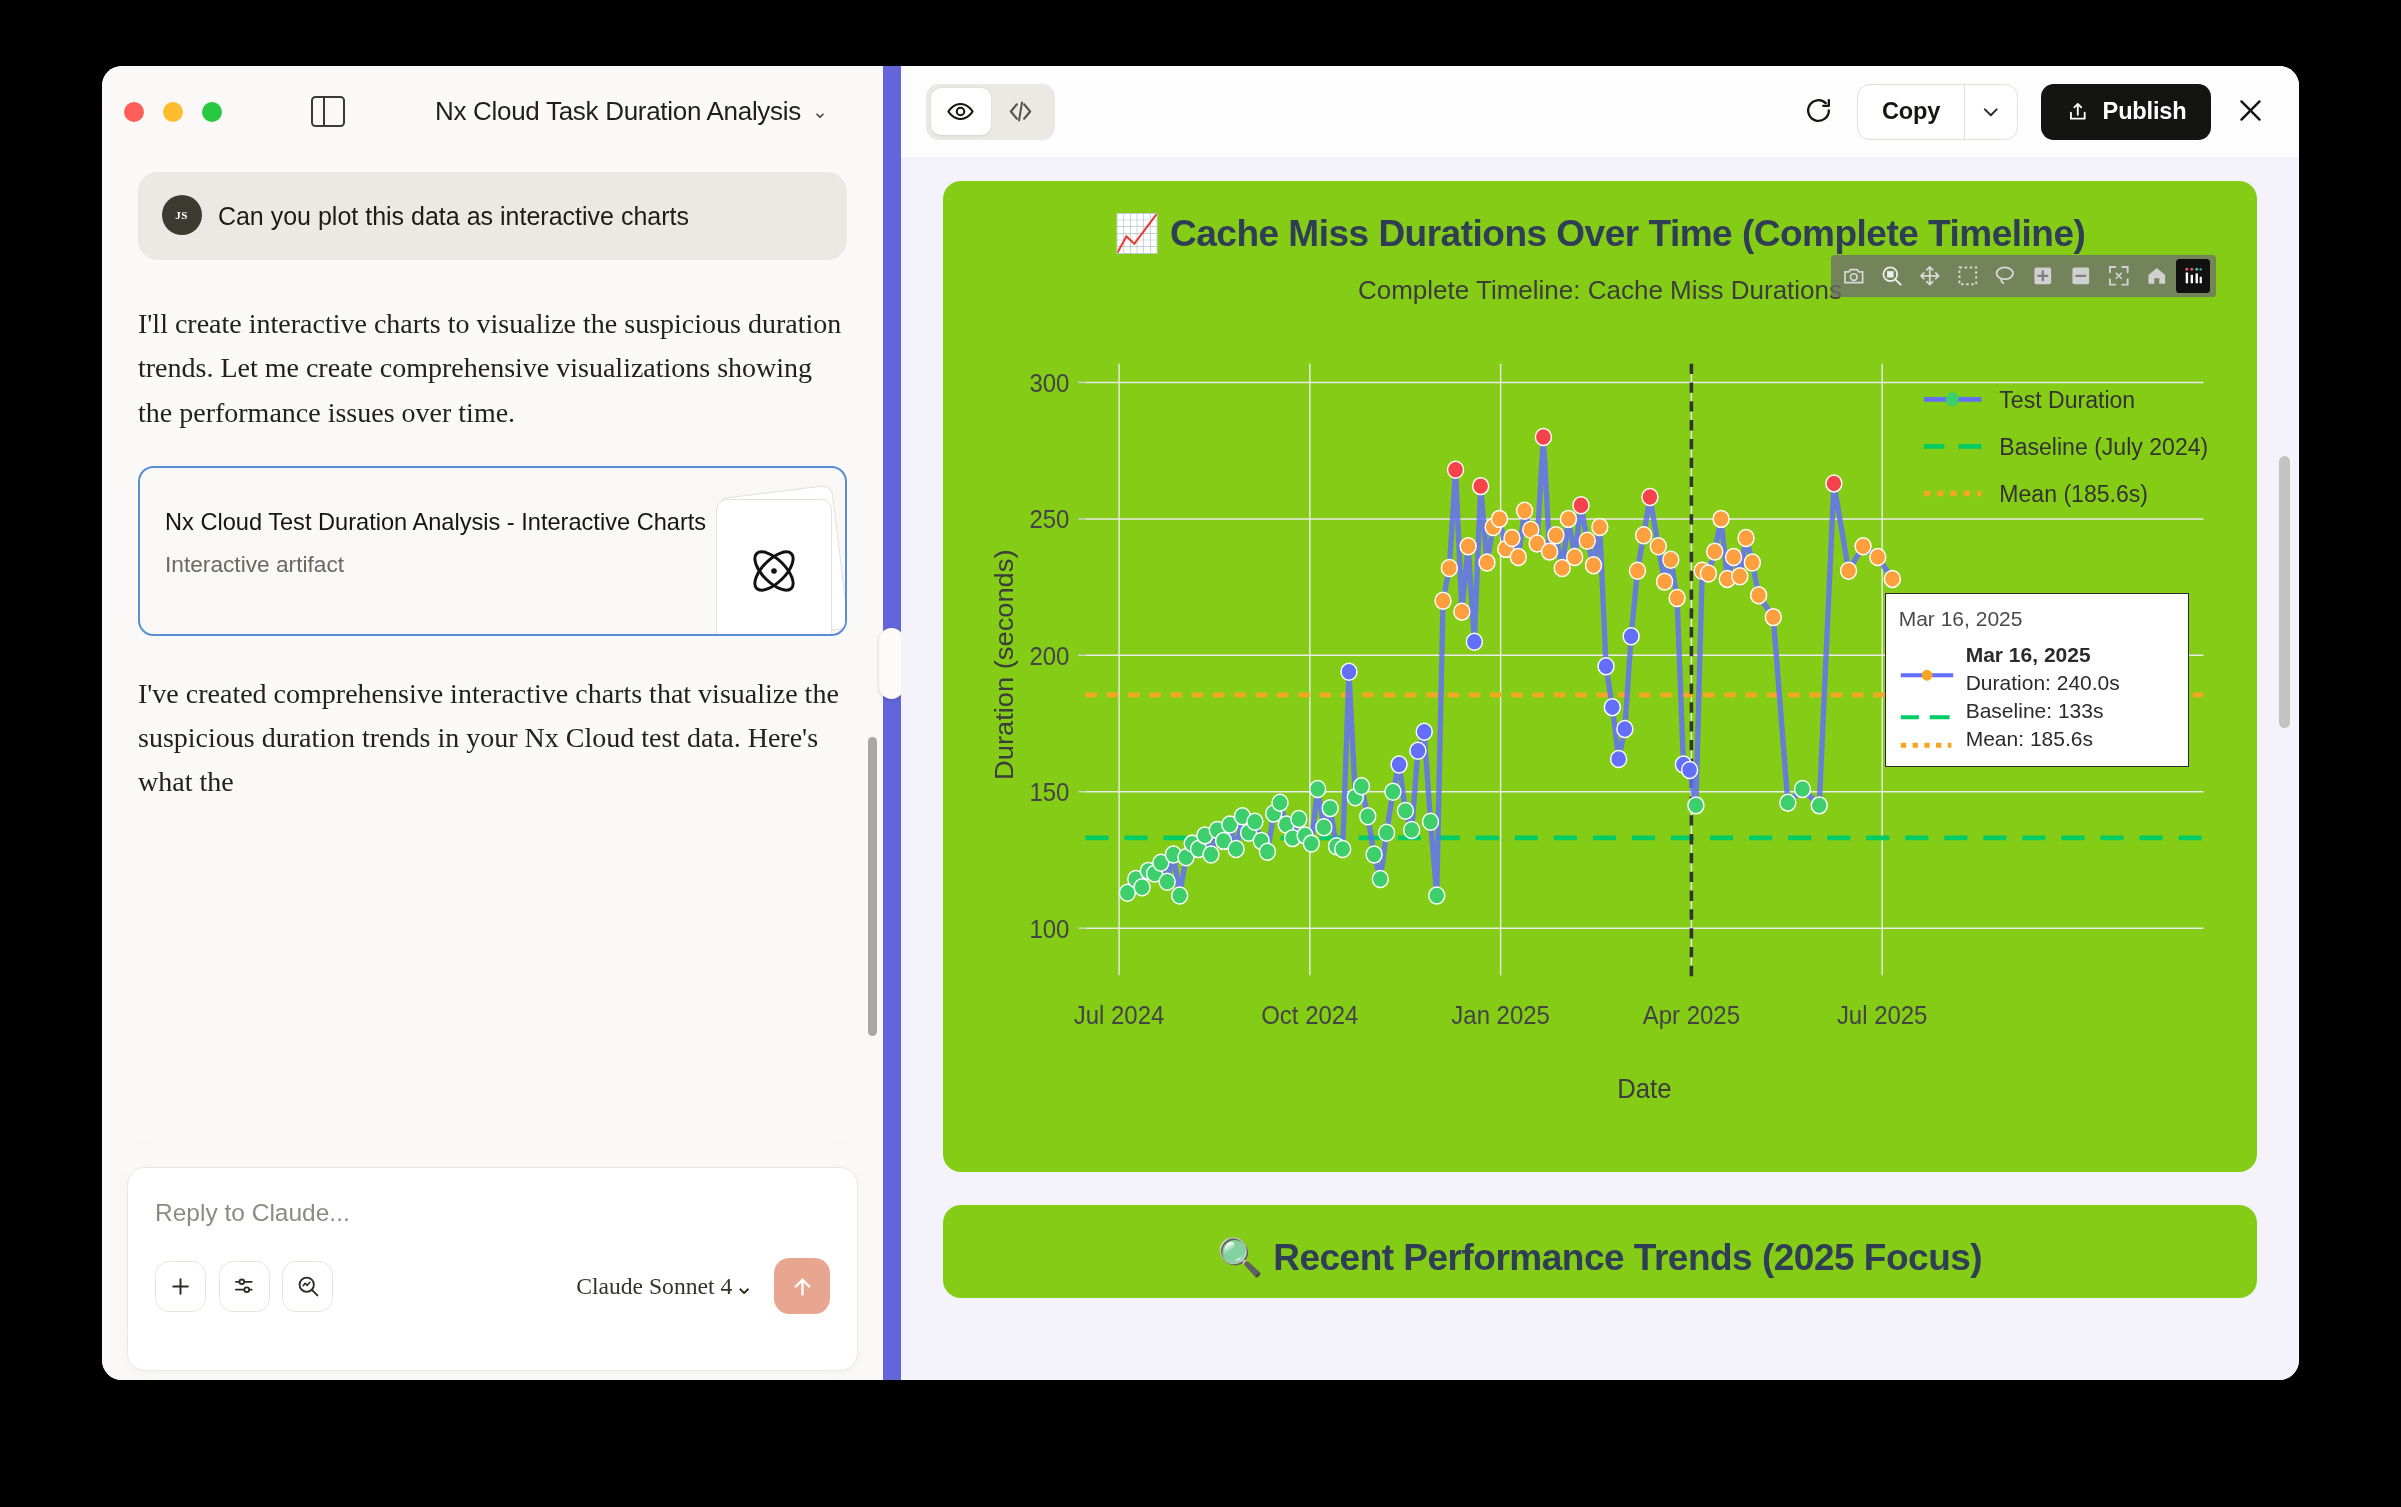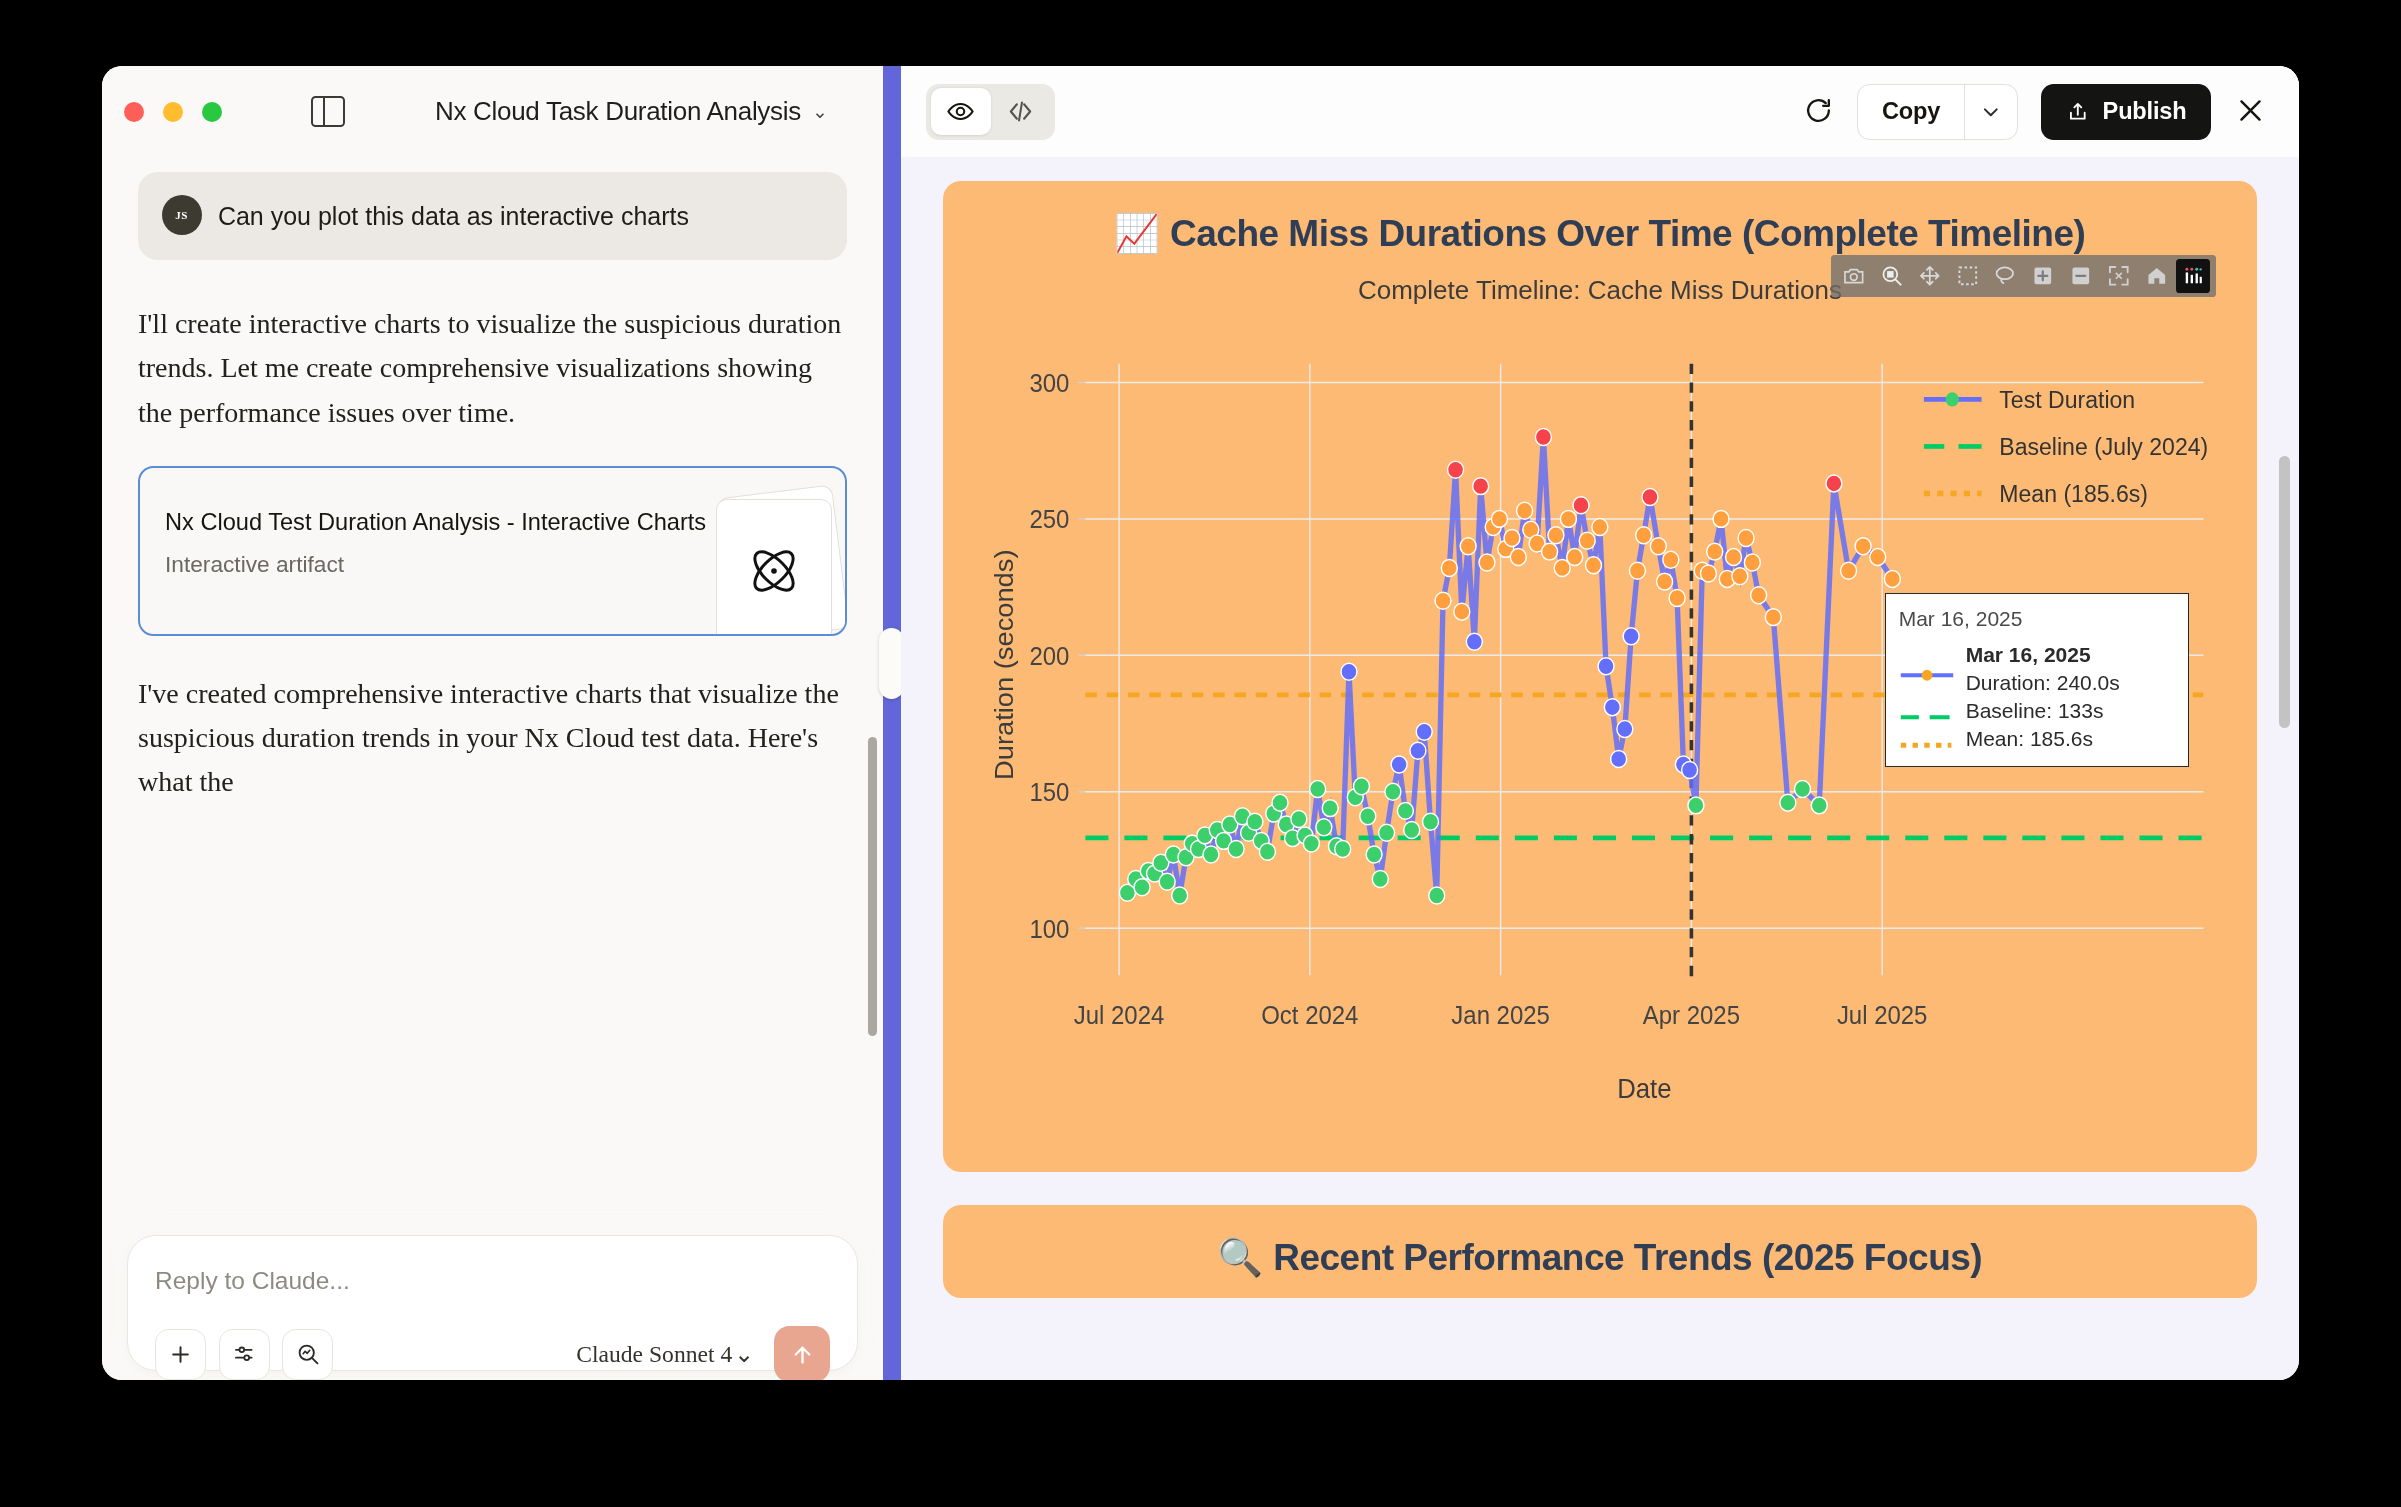--- a/index.html
+++ b/index.html
@@ -79,23 +79,23 @@
   .thumb-card {
     position: absolute; width: 116px; height: 145px; border-radius: 11px;
     background: #fff; border: 1.4px solid #e3e0da;
   }
   .thumb-card.back { left: 16.3px; top: 23.6px; transform: rotate(-7deg); }
   .thumb-card.front { left: 7.2px; top: 31px; display:flex; align-items:center; justify-content:center;}
   .atom { width: 56px; height: 56px; }
 
   .composer {
     position: absolute; left: 25px; right: 25px; bottom: 9px;
-    background: #fff; border: 1.4px solid #eae7e1; border-radius: 29px;
+    background: #fff; border: 1.4px solid #eae7e1; border-radius: 18px;
     box-shadow: 0 -7.2px 22px rgba(250,249,247,0.95), 0 1.8px 9px rgba(0,0,0,0.04);
-    padding: 31px 27px 25px 27px; height: 136px;
+    padding: 31px 27px 25px 27px; height: 204px;
   }
   .composer-ph { font-size: 24.5px; color: #8d8a84; }
   .composer-row {
     display: flex; align-items: center; margin-top: 31px;
   }
   .cbtn {
     width: 51px; height: 51px; border: 1.4px solid #e8e4de; border-radius: 13.6px;
     display: flex; align-items: center; justify-content: center; margin-right: 12.7px;
     background: #fff;
   }
@@ -153,21 +153,21 @@
     border-left: 1.6px solid #e3e0d9;
   }
   .publish {
     background: #141413; color: #fff; border-radius: 12.7px; height: 56px;
     display: flex; align-items: center; gap: 12.7px; padding: 8px 25px;
     font-size: 23.6px; font-weight: bold; letter-spacing: -0.2px;
   }
 
   .art-scrollarea { flex: 1; position: relative; overflow: hidden; padding: 23.6px 0 0 0; }
   .art-card {
-    background: #fdba74; border-radius: 18px; margin: 0 42px 33px 42px;
+    background: #84cc16; border-radius: 18px; margin: 0 42px 33px 42px;
     padding: 31px 27px 18px 27px;
   }
   .card-h1 {
     font-size: 37px; font-weight: bold; color: #2f3e55; text-align: center;
     line-height: 1.18; letter-spacing: -0.5px;
   }
 
   
   .plot-wrap { position: relative; height: 879px; margin-top: 20px; }
   .plot-subtitle {

